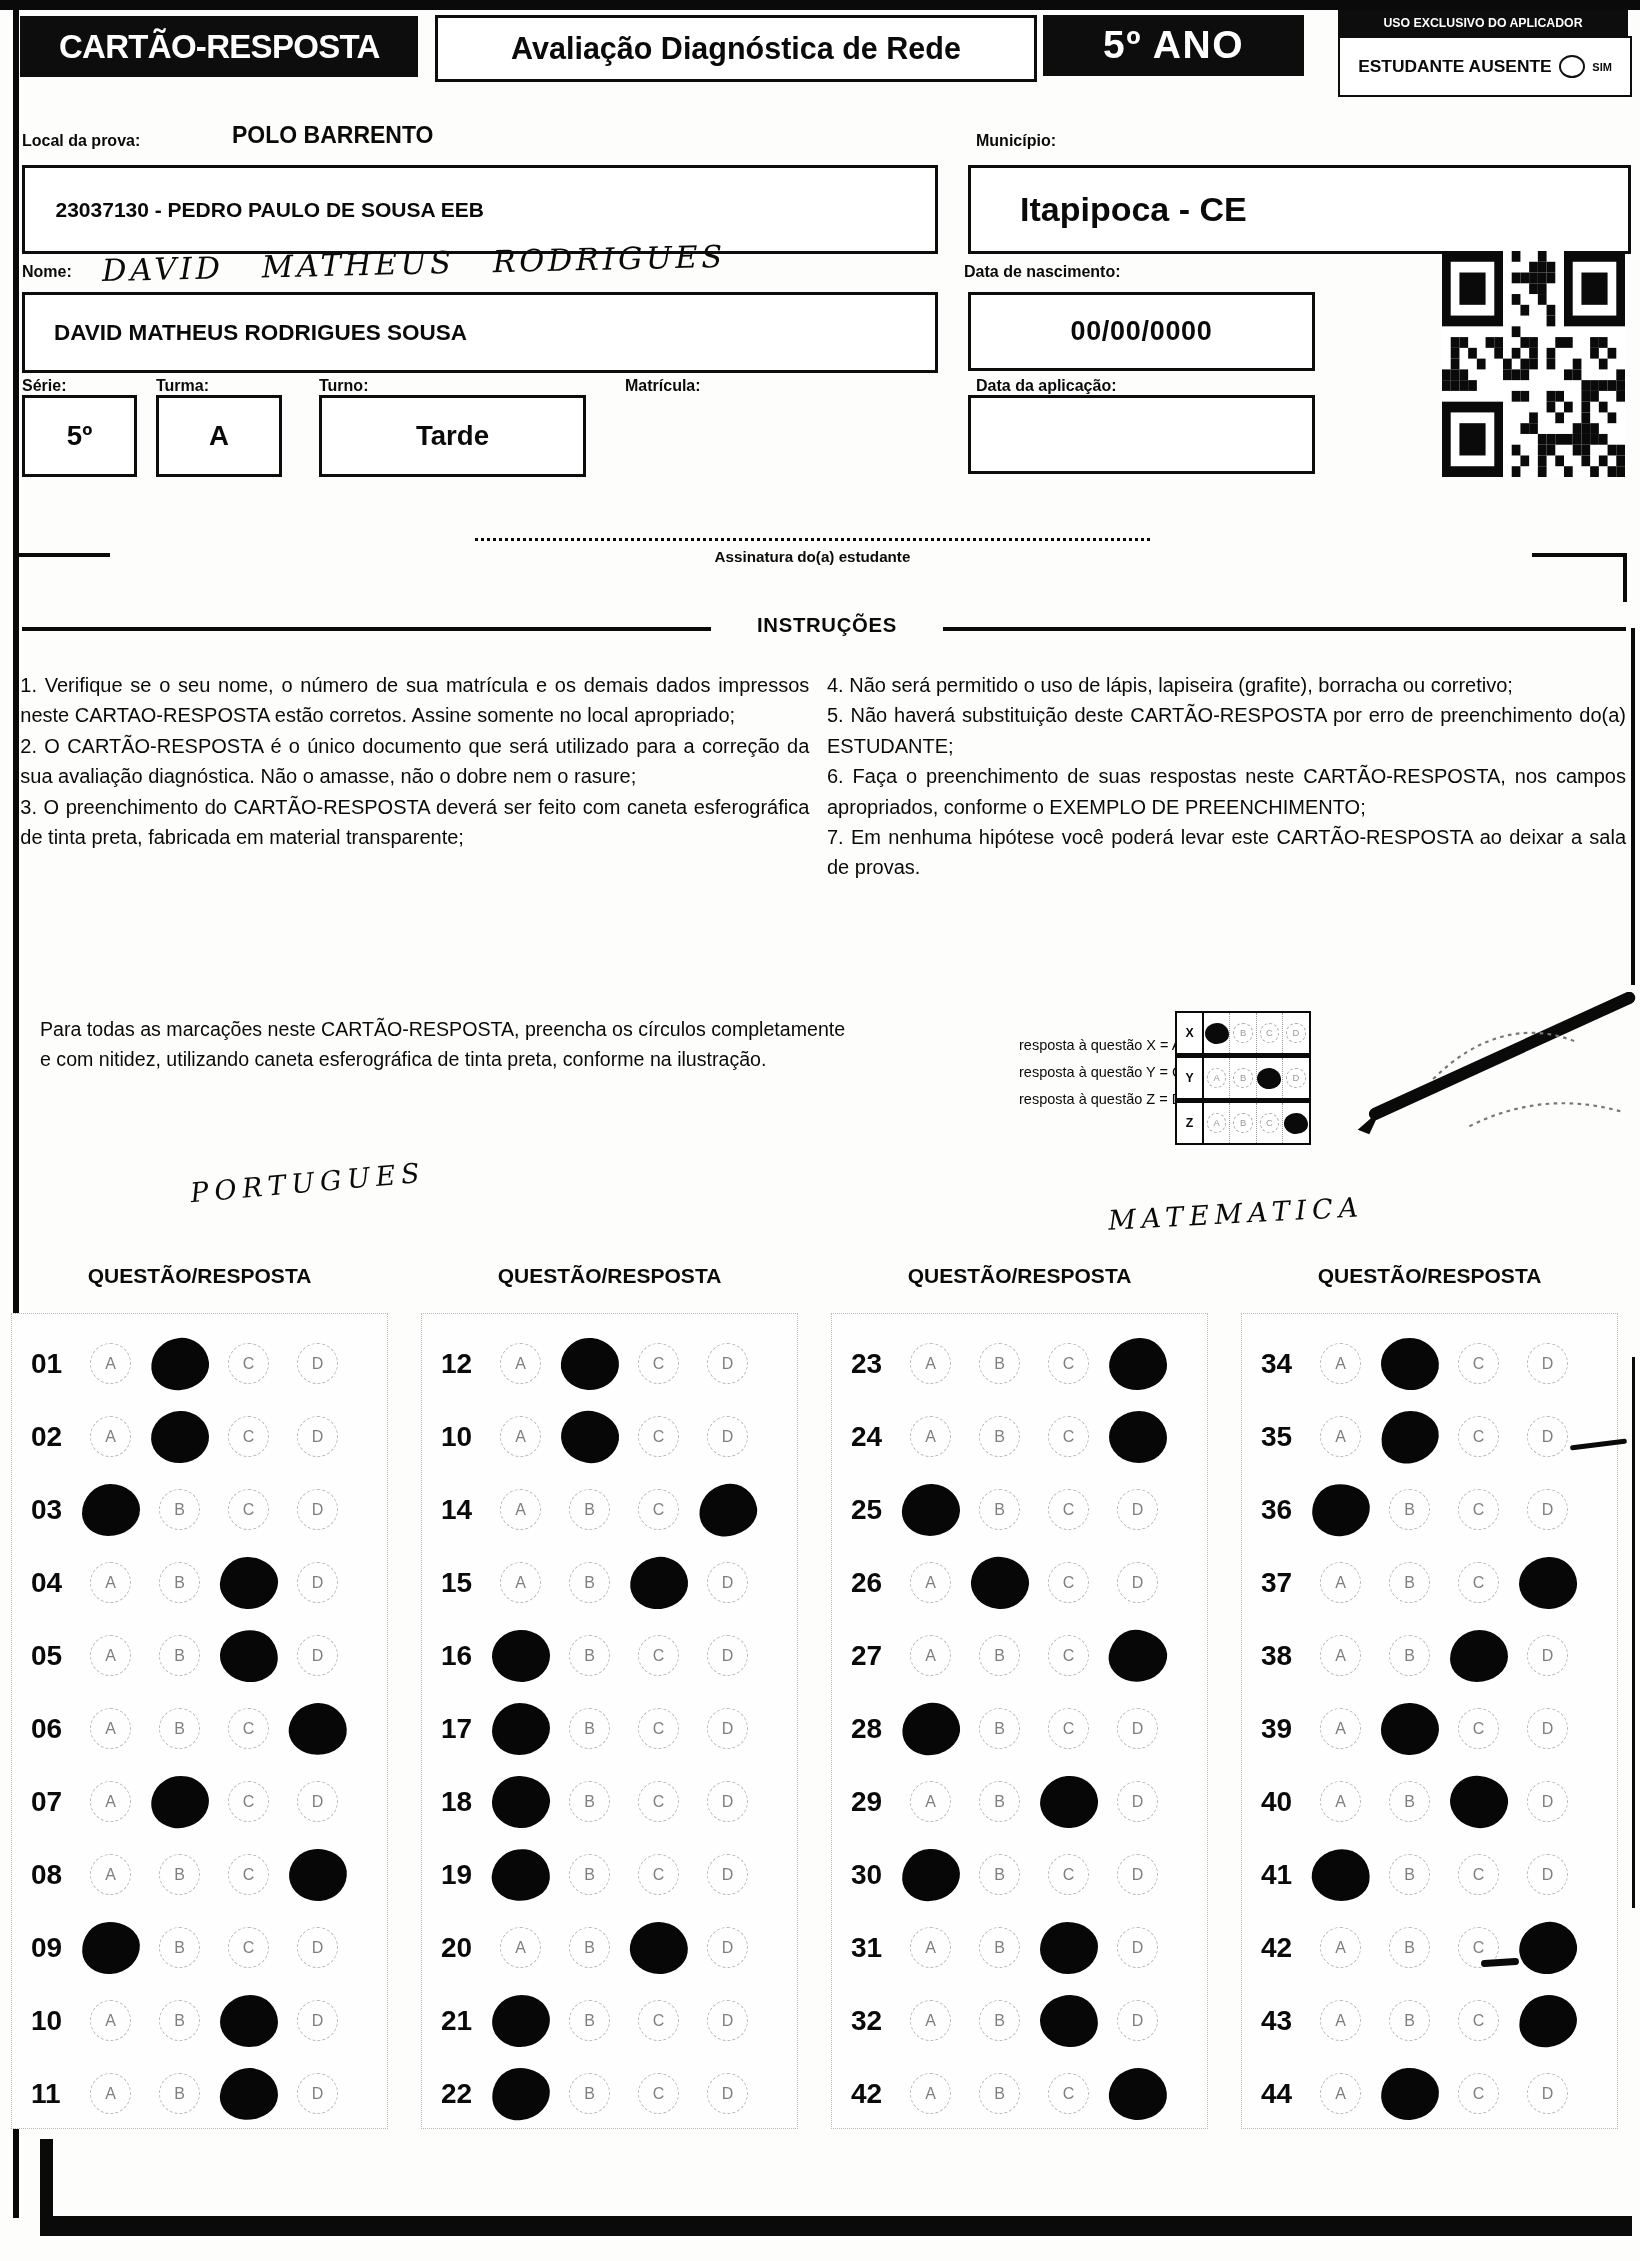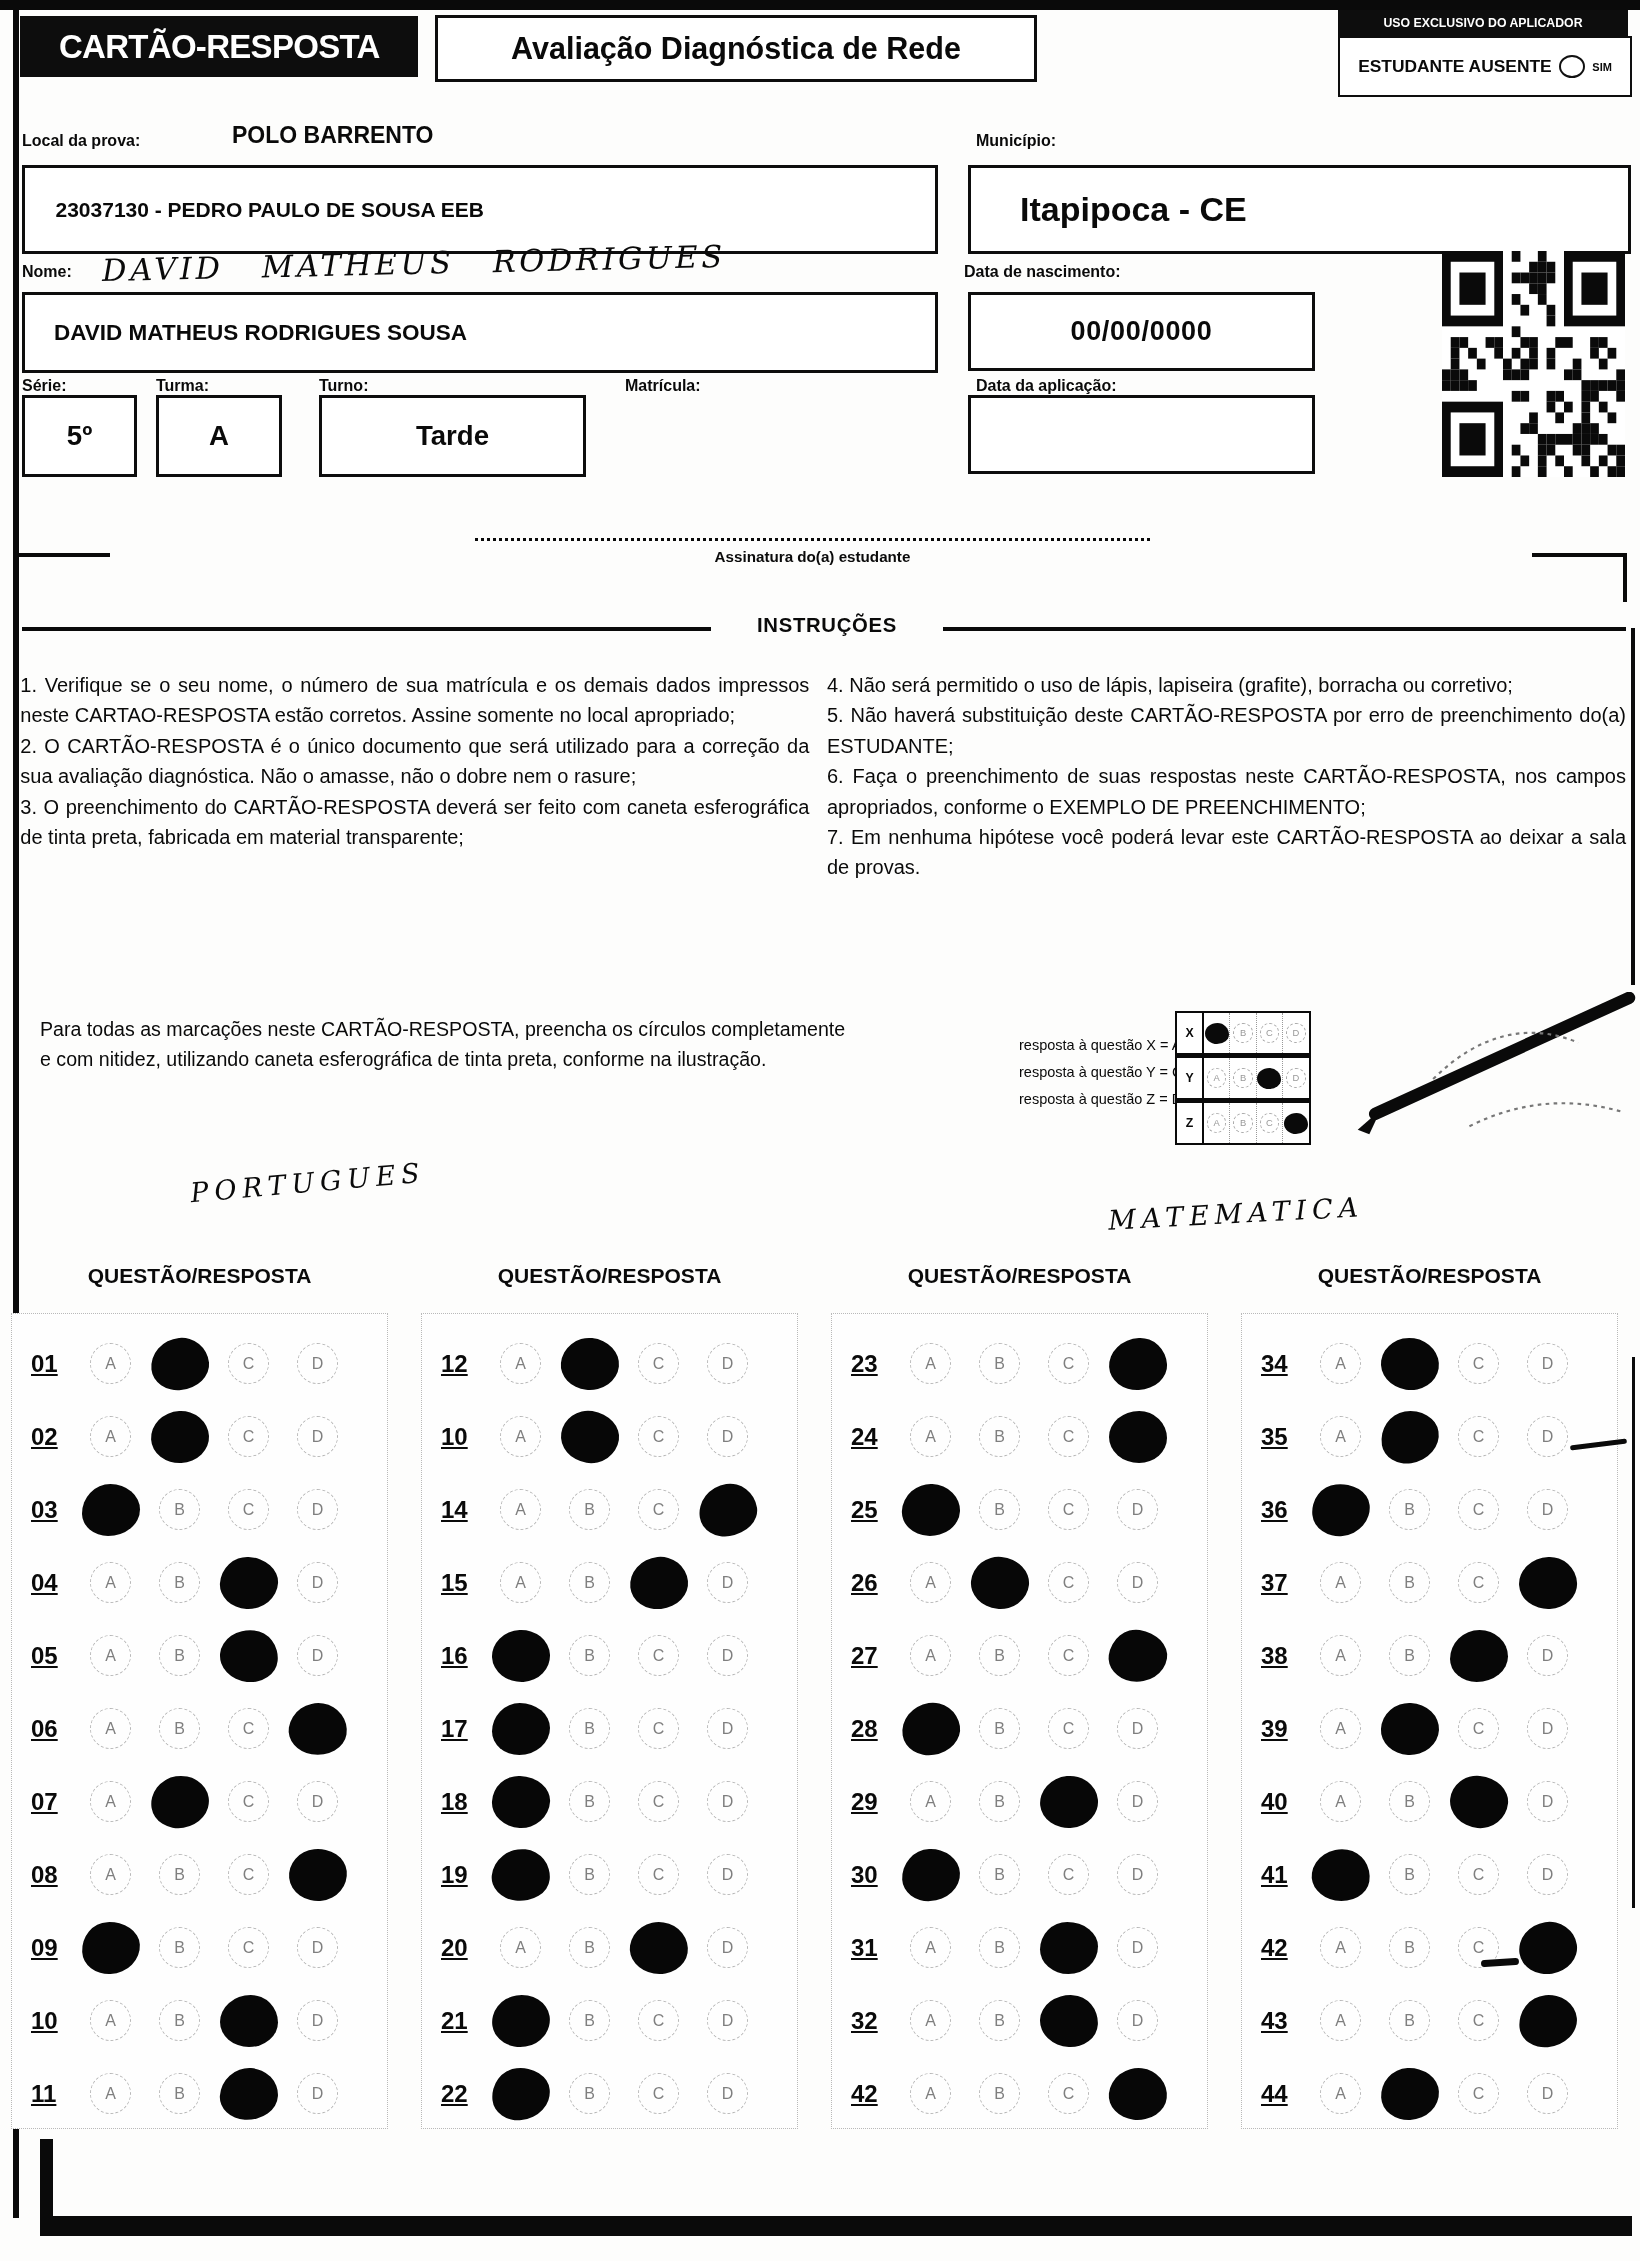--- a/index.html
+++ b/index.html
@@ -66,21 +66,21 @@
   .ex-bubble{width:17.4px;height:17.4px;border:0.7px dashed #aaa;border-radius:50%;display:flex;align-items:center;justify-content:center;font-size:9.4px;color:#999;}
   .ex-blob{width:24px;height:21px;background:#0a0a0a;border-radius:52% 48% 50% 50%/50% 55% 45% 50%;}
   
   .subject-hand{font-family:"DejaVu Serif",serif;font-style:italic;font-size:27px;letter-spacing:5.8px;white-space:nowrap;}
   #subject-left{left:190px;top:1167px;transform:rotate(-5deg);}
   #subject-right{left:1108px;top:1198px;transform:rotate(-3deg);}
   
   .grid-header{top:1264px;width:377px;text-align:center;font-size:21px;font-weight:bold;}
   .answers-box{top:1313px;width:377px;height:816px;border:1.5px dotted #b9b9b9;background:#fefefe;box-sizing:border-box;padding-top:13px;}
   .q-row{position:relative;display:flex;align-items:center;height:73px;}
-  .q-num{width:64px;padding-left:19px;font-size:24px;font-weight:bold;box-sizing:border-box;text-decoration:underline;}
+  .q-num{width:64px;padding-left:19px;font-size:28px;font-weight:bold;box-sizing:border-box;}
   .q-cell{width:69px;display:flex;align-items:center;justify-content:center;}
   .bubble{width:39px;height:39px;border:1.5px dashed #b8b8b8;border-radius:50%;display:flex;align-items:center;justify-content:center;}
   .bubble-letter{font-size:16px;color:#7f7f7f;}
   .blob{width:58px;height:52px;background:#070707;}
   .stray-d{position:absolute;right:-10.2px;top:42px;width:57px;height:5.1px;background:#0a0a0a;transform:rotate(-7deg);border-radius:2.2px;}
   .stray-c{position:absolute;left:239px;top:48px;width:38px;height:7.3px;background:#0a0a0a;transform:rotate(-4deg);border-radius:3.6px;}
   
   #qr{left:1442px;top:251px;width:183px;height:226px;}
   
   #pen-svg{left:1288px;top:992px;width:352px;height:156px;}
@@ -95,20 +95,23 @@
   <div class="abs bar" style="left:1631px;top:628px;width:4.4px;height:357px;"></div>
   <div class="abs bar" style="left:1632px;top:1357px;width:2.9px;height:551px;"></div>
   <div class="abs bar" style="left:40px;top:2139px;width:13px;height:81px;"></div>
   <div class="abs bar" style="left:40px;top:2216px;width:1592px;height:20.3px;"></div>
 
   <div class="abs blackbox" id="title-box">
     <span>CARTÃO-RESPOSTA</span>
   </div>
   <div class="abs borderbox" id="subtitle-box">
     <span>Avaliação Diagnóstica de Rede</span>
+  </div>
+  <div class="abs blackbox" id="grade-box">
+    <span>5º ANO</span>
   </div>
   <div class="abs blackbox" id="aplicador-strip">
     <span>USO EXCLUSIVO DO APLICADOR</span>
   </div>
   <div class="abs borderbox" id="ausente-box">
     <span class="lbl">ESTUDANTE AUSENTE</span>
     <span class="small-circle"></span>
     <span id="sim-lbl">SIM</span>
   </div>
 

